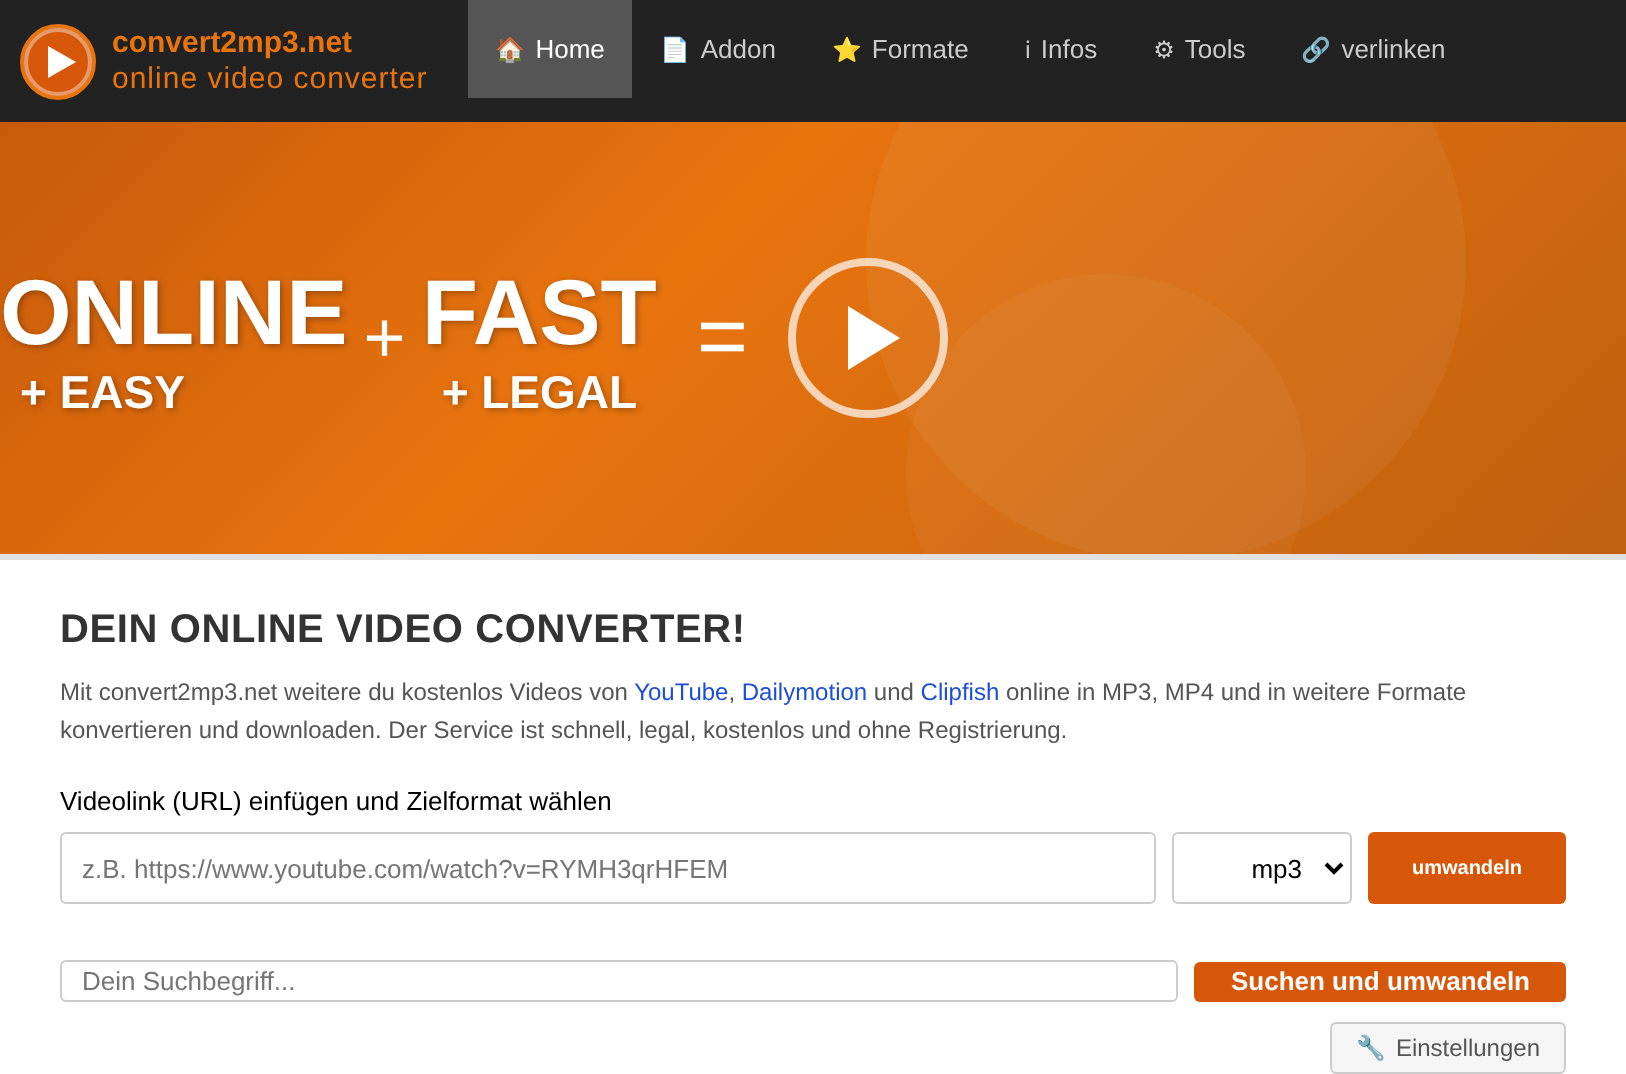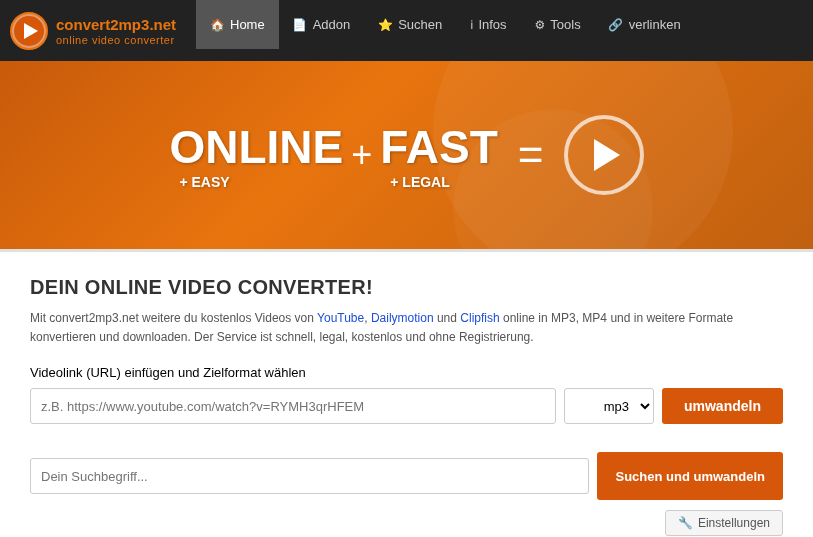--- a/index.html
+++ b/index.html
@@ -47,21 +47,21 @@
     }
     .logo-text .brand {
       color: white;
       font-size: 15px;
       font-weight: bold;
       line-height: 1.2;
     }
     .logo-text .brand span { color: #e8740e; }
     .logo-text .tagline {
       color: #e8740e;
-      font-size: 11px;
+      font-size: 15px;
       letter-spacing: 0.5px;
     }
     .nav-items {
       display: flex;
       list-style: none;
       height: 100%;
     }
     .nav-items li a {
       display: flex;
       align-items: center;
@@ -75,24 +75,24 @@
     }
     .nav-items li.active a {
       background: #555;
       color: white;
     }
     .nav-icon { font-size: 12px; }
 
     
     .hero {
       background: linear-gradient(135deg, #c85a0a 0%, #e8740e 40%, #c06010 100%);
-      height: 188px;
-      display: flex;
-      align-items: center;
-      justify-content: center;
+      height: 216px;
+      display: flex;
+      align-items: center;
+      justify-content: flex-start;
       position: relative;
       overflow: hidden;
     }
     .hero::before {
       content: '';
       position: absolute;
       width: 300px; height: 300px;
       background: rgba(255,255,255,0.05);
       border-radius: 50%;
       top: -80px; right: 80px;
@@ -114,21 +114,21 @@
     .hero-text .word {
       color: white;
       text-shadow: 1px 1px 3px rgba(0,0,0,0.3);
     }
     .hero-text .big {
       font-size: 46px;
       font-weight: 900;
       text-transform: uppercase;
     }
     .hero-text .small {
-      font-size: 14px;
+      font-size: 23px;
       font-weight: 600;
     }
     .hero-text .plus {
       font-size: 18px;
       color: rgba(255,255,255,0.85);
       margin: 0 4px;
     }
     .hero-text .eq {
       font-size: 40px;
       color: white;
@@ -210,52 +210,52 @@
       cursor: pointer;
       text-align: right;
     }
     .btn-convert {
       background: #d6570a;
       color: white;
       border: none;
       height: 36px;
       padding: 0 22px;
       border-radius: 3px;
-      font-size: 14px;
+      font-size: 10px;
       font-weight: bold;
       cursor: pointer;
       white-space: nowrap;
     }
 
     .search-label {
       font-size: 13px;
       color: #444;
       margin-bottom: 8px;
     }
     .search-row {
       display: flex;
       gap: 8px;
       margin-bottom: 10px;
       align-items: center;
     }
     .search-input {
       flex: 1;
-      height: 36px;
+      height: 21px;
       border: 1px solid #ccc;
       border-radius: 3px;
       padding: 0 10px;
       font-size: 13px;
       color: #999;
       outline: none;
     }
     .btn-search {
       background: #d6570a;
       color: white;
       border: none;
-      height: 48px;
+      height: 20px;
       padding: 0 18px;
       border-radius: 3px;
       font-size: 13px;
       font-weight: bold;
       cursor: pointer;
       white-space: nowrap;
     }
 
     .settings-row {
       display: flex;
@@ -299,21 +299,21 @@
     </li>
     <li>
       <a href="#">
         <span class="nav-icon">📄</span>
         <span>Addon</span>
       </a>
     </li>
     <li>
       <a href="#">
         <span class="nav-icon">⭐</span>
-        <span>Suchen</span>
+        <span>Formate</span>
       </a>
     </li>
     <li>
       <a href="#">
         <span class="nav-icon">ℹ</span>
         <span>Infos</span>
       </a>
     </li>
     <li>
       <a href="#">

